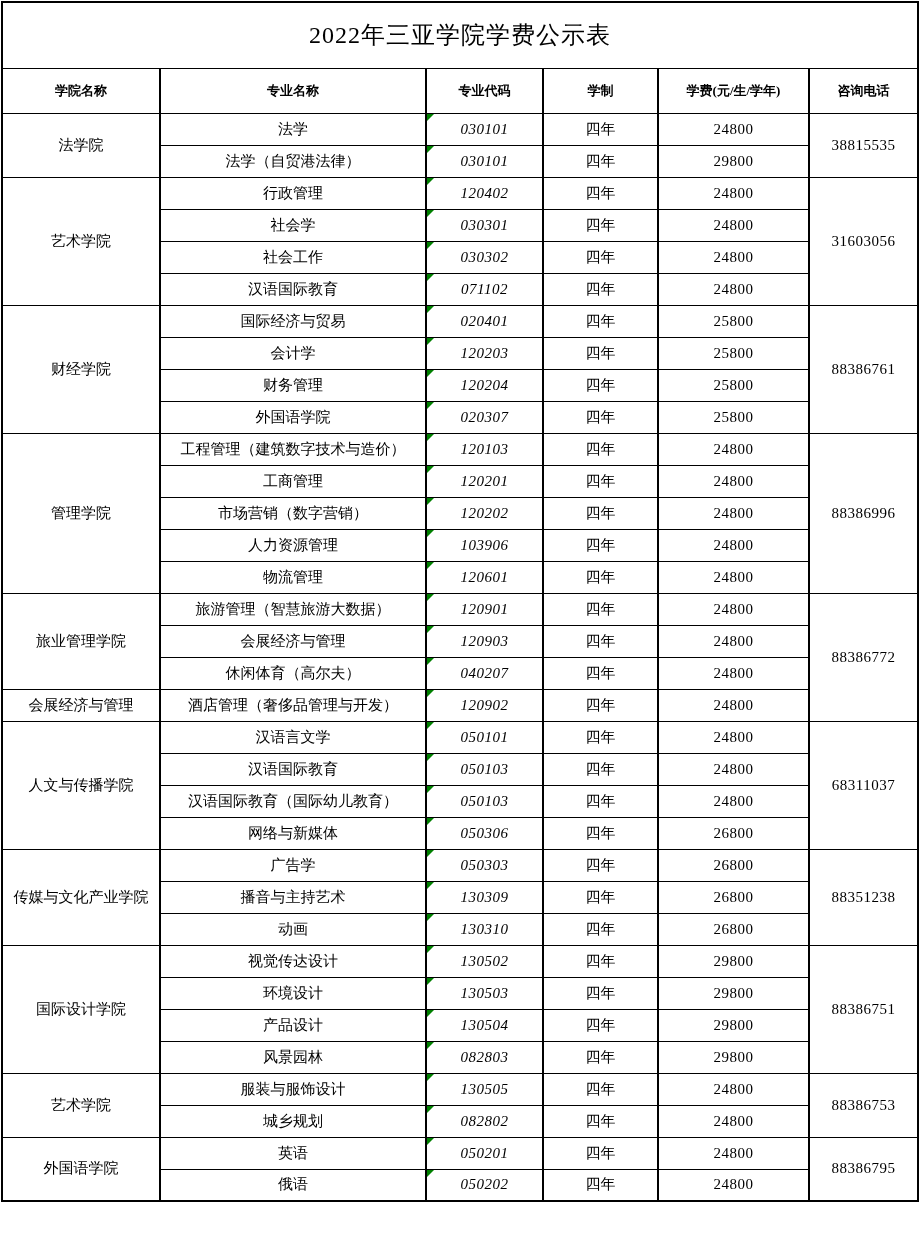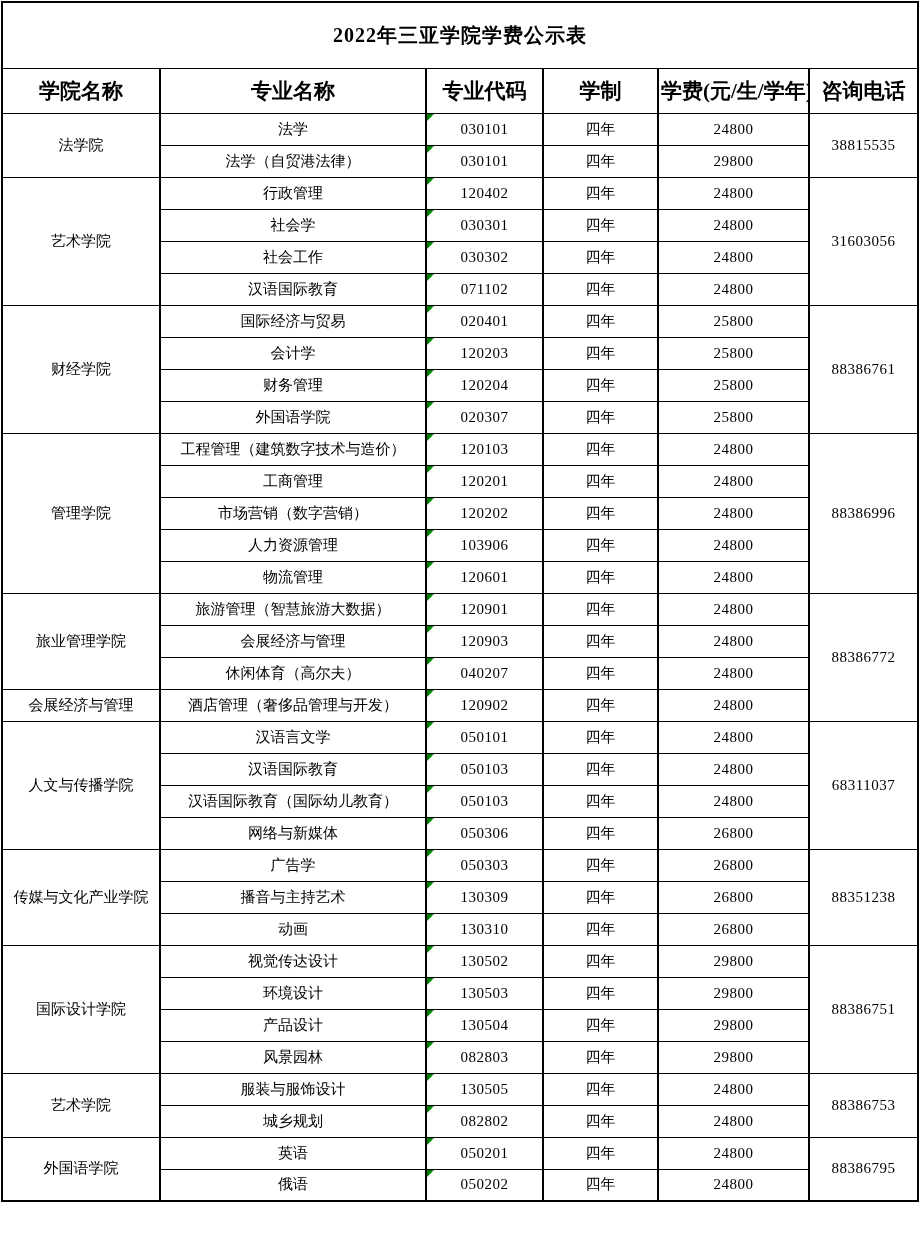--- a/index.html
+++ b/index.html
@@ -23,37 +23,37 @@
     border-left-width: 2px;
     border-right-width: 2px;
     text-align: center;
     vertical-align: middle;
     padding: 0 2px;
     overflow: hidden;
     white-space: nowrap;
   }
   tr.title-row td {
     height: 66px;
-    font-size: 20px;
-    font-weight: bold;
+    font-size: 24px;
+    font-weight: normal;
     border-bottom-width: 2px;
     letter-spacing: 1px;
     margin-left: 16px;
   }
   tr.header-row th {
     height: 45px;
-    font-size: 21px;
+    font-size: 13px;
     font-weight: bold;
     border-top-width: 2px;
     border-bottom-width: 2px;
   }
   tr.data-row td { height: 32px; font-size: 15px; font-weight: normal; }
   tr.group-start td { border-top-width: 2px; }
   td.college-cell { font-weight: bold; font-size: 16px; }
-  td.code-cell { position: relative; }
+  td.code-cell { position: relative; font-style: italic; }
   td.phone-cell, td.code-cell, td.fee-cell { letter-spacing: 0.5px; }
   .code-flag {
     position: absolute;
     left: 0; top: 0;
     width: 0; height: 0;
     border-top: 7px solid #008000;
     border-right: 7px solid transparent;
   }
 </style>
 </head>

